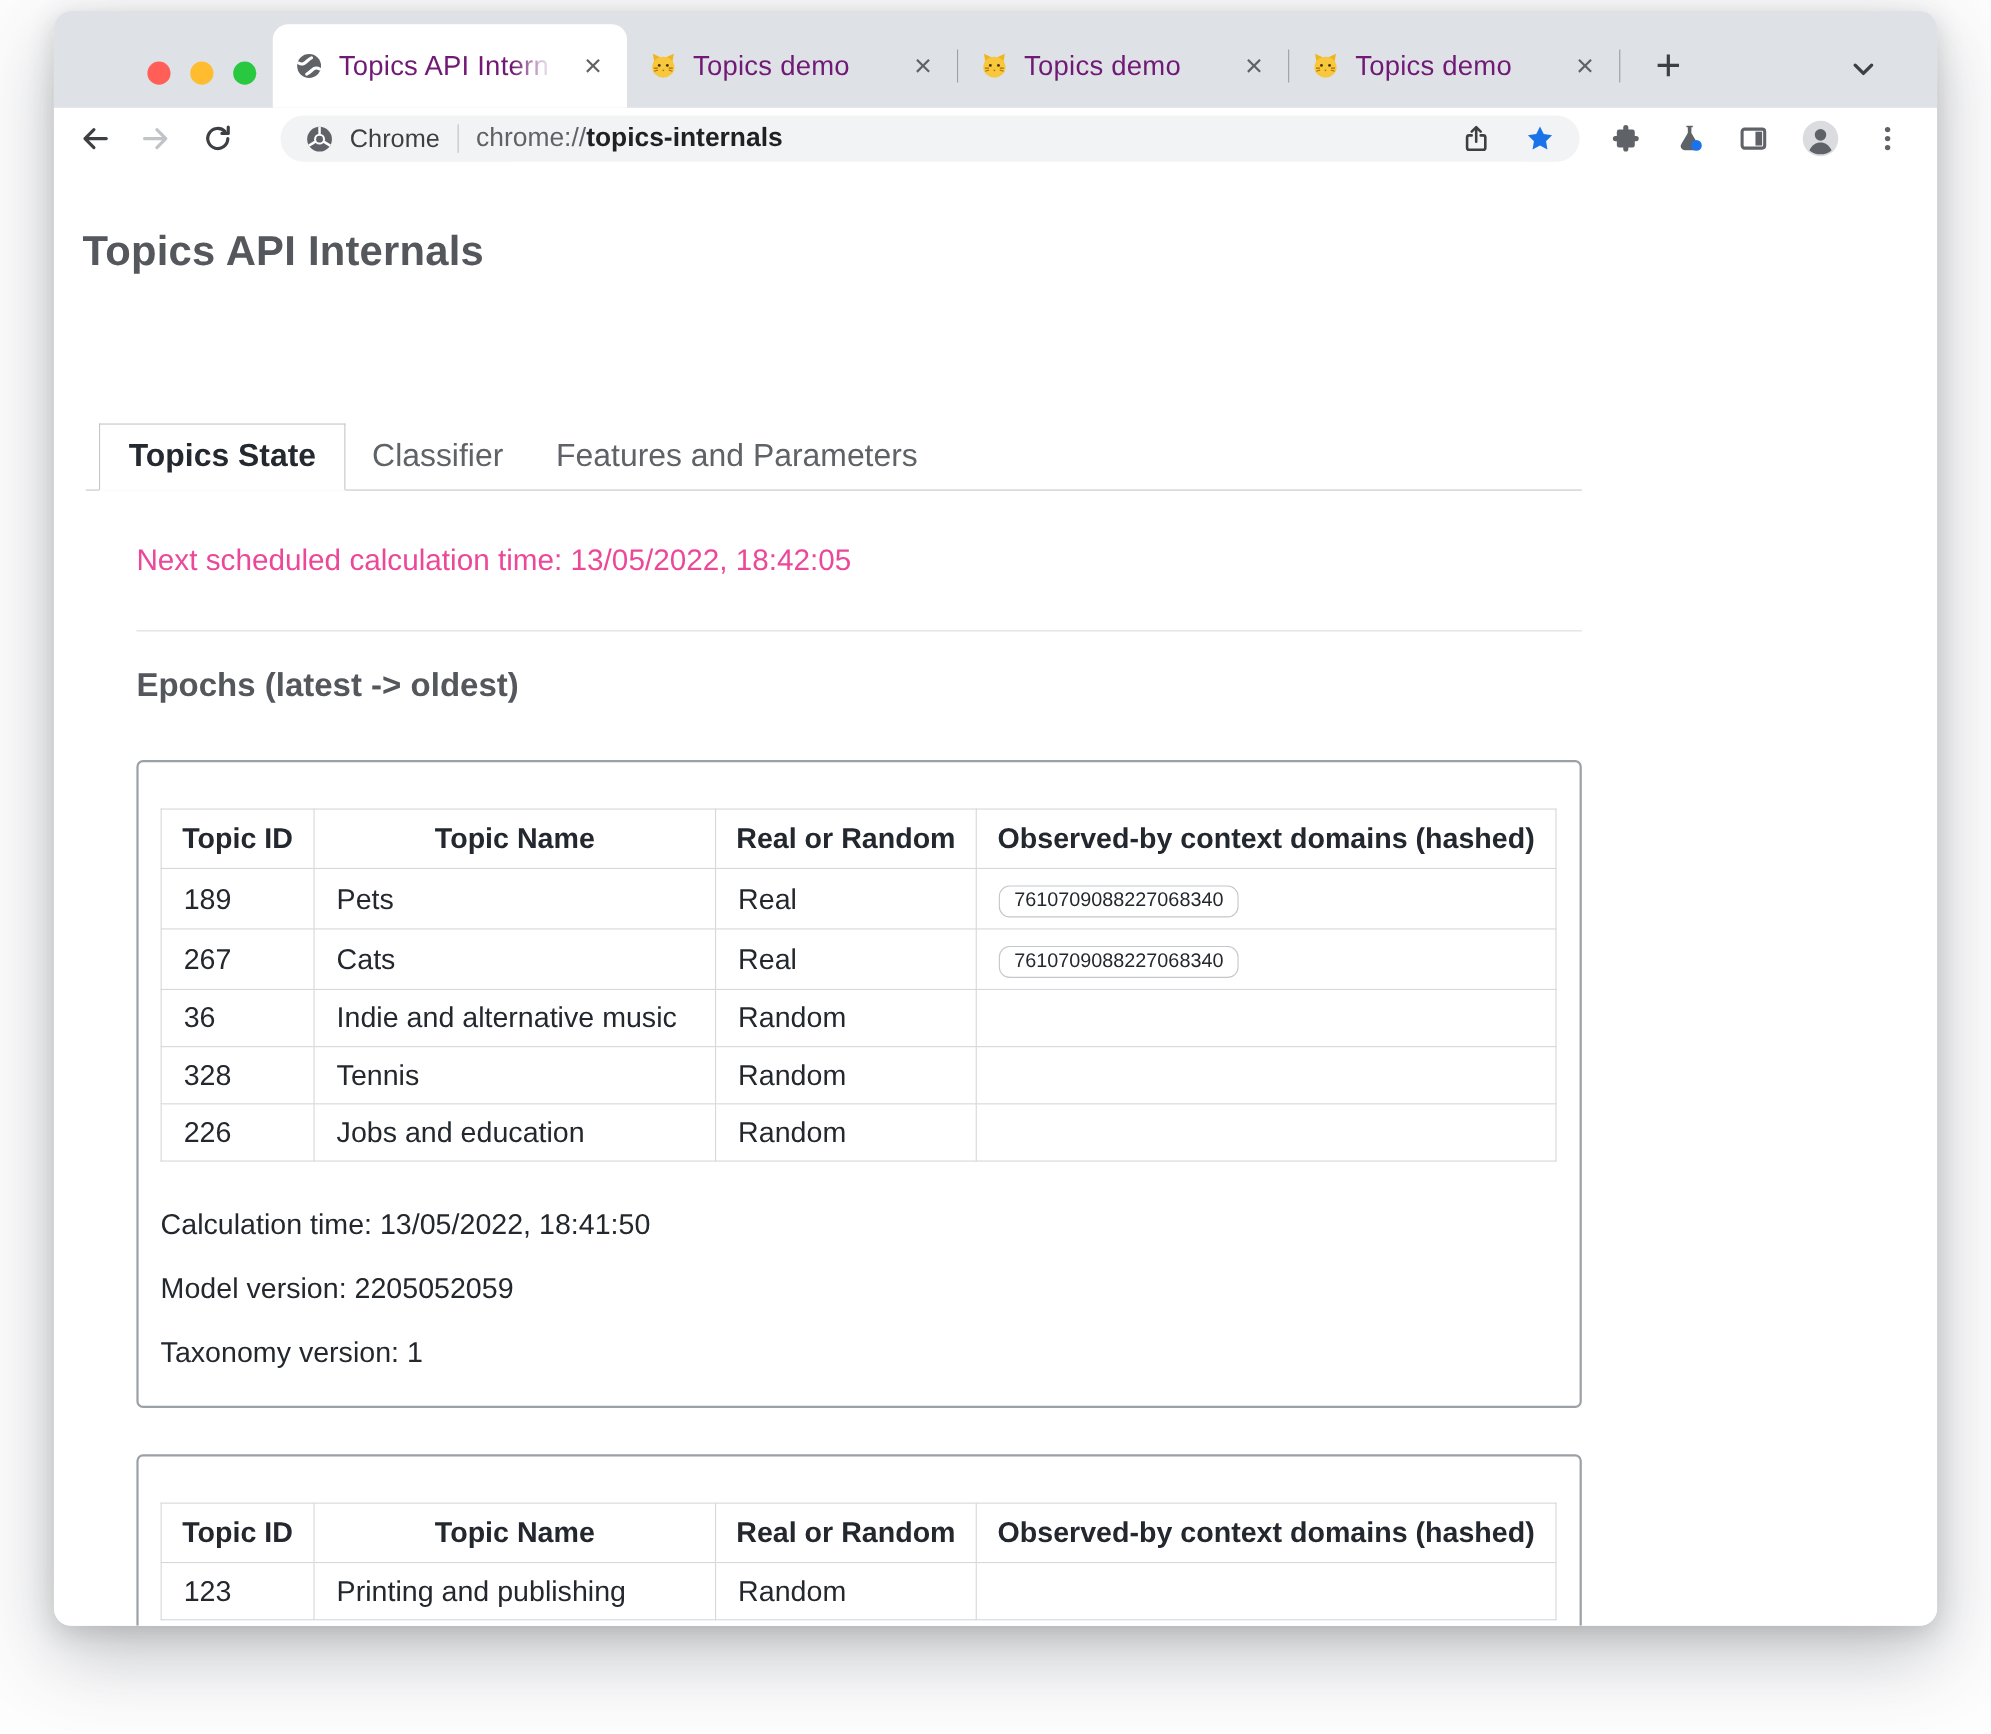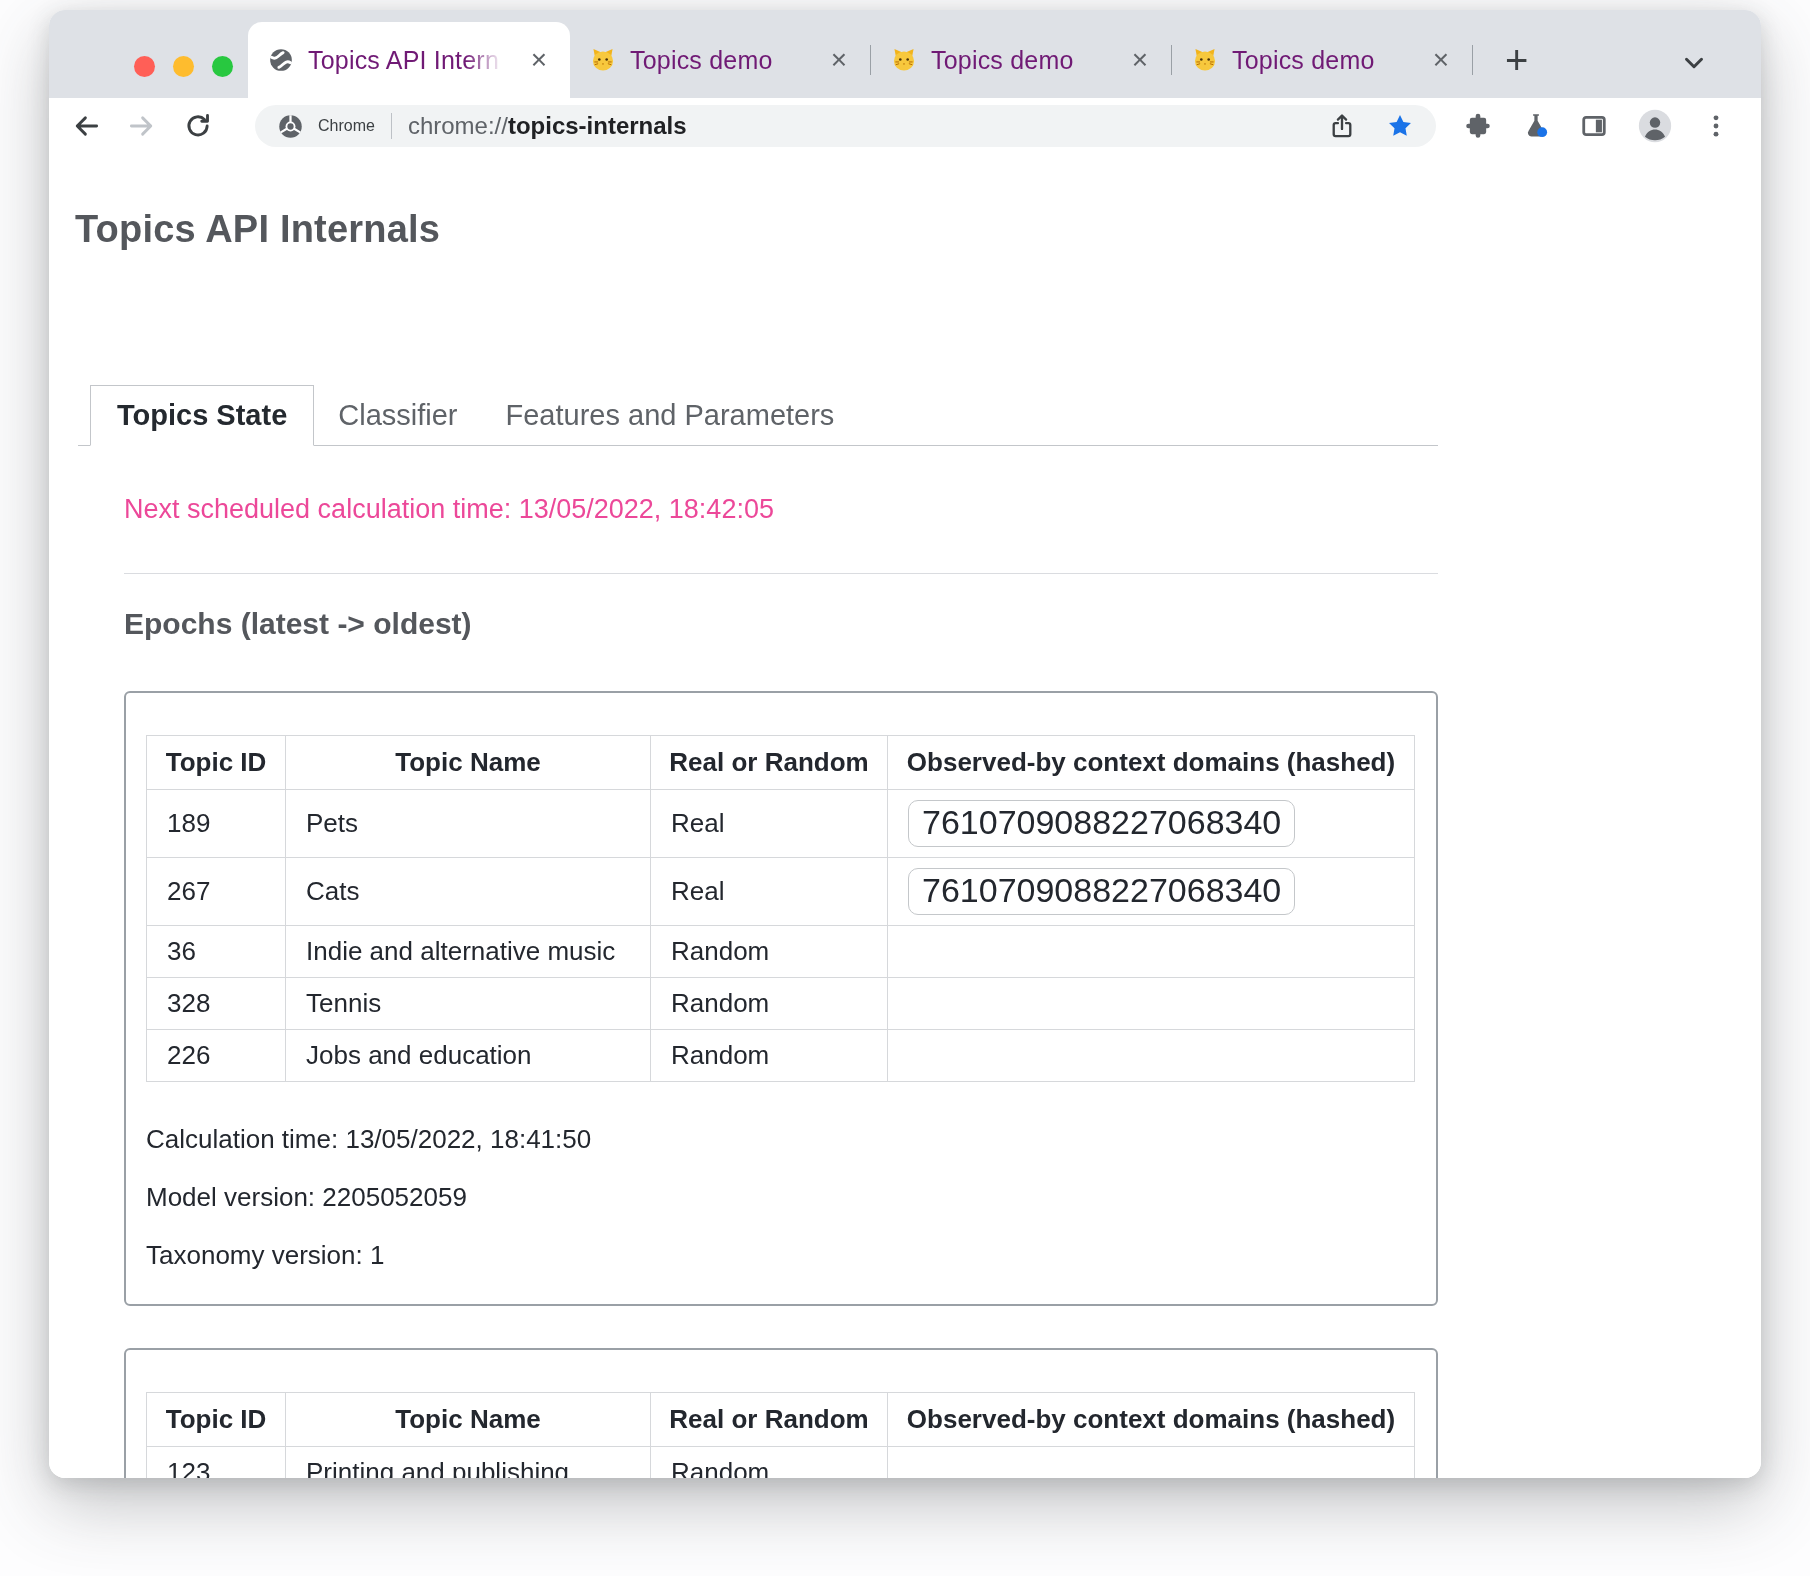--- a/index.html
+++ b/index.html
@@ -49,21 +49,21 @@
   .tabsearch{position:absolute;right:52px;top:38px;width:30px;height:30px;}
   
   .toolbar{height:56px;background:#fff;display:flex;align-items:center;padding:0 22px;}
   .nav-btn{width:30px;height:30px;margin-right:26px;flex:0 0 30px;}
   .nav-btn svg{width:30px;height:30px;}
   .omnibox{
     margin-left:16px;width:1181px;height:42px;border-radius:21px;background:#f1f3f4;
     display:flex;align-items:center;padding:0 22px;box-sizing:border-box;
   }
   .chrome-logo{width:27px;height:27px;flex:0 0 27px;margin-right:14px;}
-  .site-label{font-size:16px;color:#3c4043;}
+  .site-label{font-size:23px;color:#3c4043;}
   .omni-sep{width:1px;height:26px;background:#bdc1c6;margin:0 16px;}
   .url{font-size:24px;white-space:nowrap;}
   .url .scheme{color:#5f6368;}
   .url .host{color:#202124;font-weight:bold;}
   .omni-right{margin-left:auto;display:flex;align-items:center;gap:30px;}
   .icon24{width:28px;height:28px;display:block;}
   .toolbar-right{display:flex;align-items:center;gap:30px;margin-left:28px;}
   
   .content{background:#fff;height:1324px;overflow:hidden;}
   h1.page-title{margin:54px 0 0 26px;font-size:38px;font-weight:bold;color:#54575c;letter-spacing:.2px;}
@@ -86,21 +86,21 @@
     padding:42px 26px 20px 20px;background:#fff;
   }
   .epoch-box.second{margin-top:42px;padding-bottom:220px;}
   table.topics{border-collapse:collapse;width:100%;font-size:26px;color:#23272e;table-layout:fixed;}
   table.topics th,table.topics td{border:1px solid #d6d8db;box-sizing:border-box;}
   table.topics th{font-weight:bold;text-align:center;padding:11px 10px;}
   table.topics td{text-align:left;padding:10px 16px 10px 20px;height:50px;}
   col.c-id{width:139px;}col.c-name{width:365px;}col.c-type{width:237px;}col.c-obs{width:527px;}
   .chip{
     display:inline-block;border:1.5px solid #c4c7ca;border-radius:10px;
-    padding:2px 13px 4px;font-size:34px;color:#23272e;background:#fff;
+    padding:2px 13px 4px;font-size:18px;color:#23272e;background:#fff;
   }
   .epoch-meta{margin-top:28px;font-size:26px;color:#23272e;line-height:58px;}
   
   .g{fill:#5f6368;}
 </style>
 </head>
 <body>
 
 <div class="window">
 

